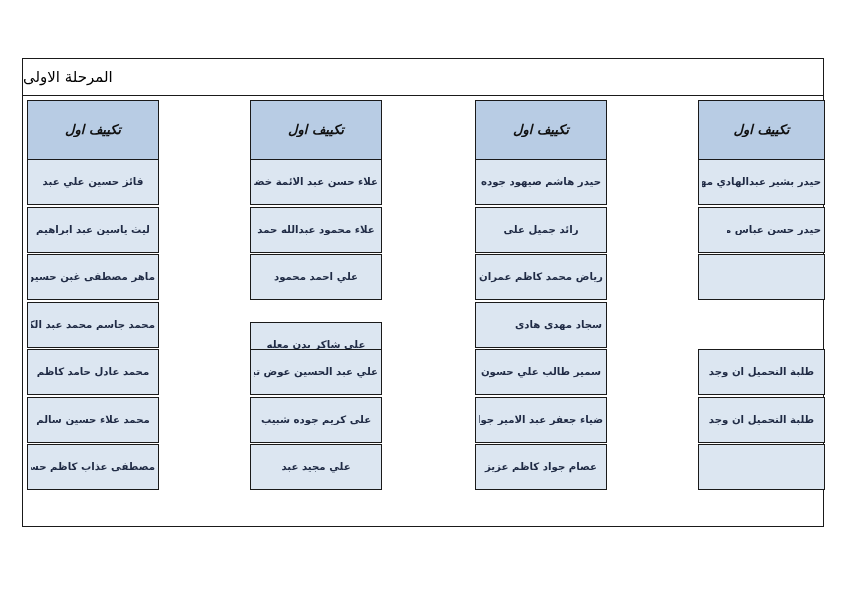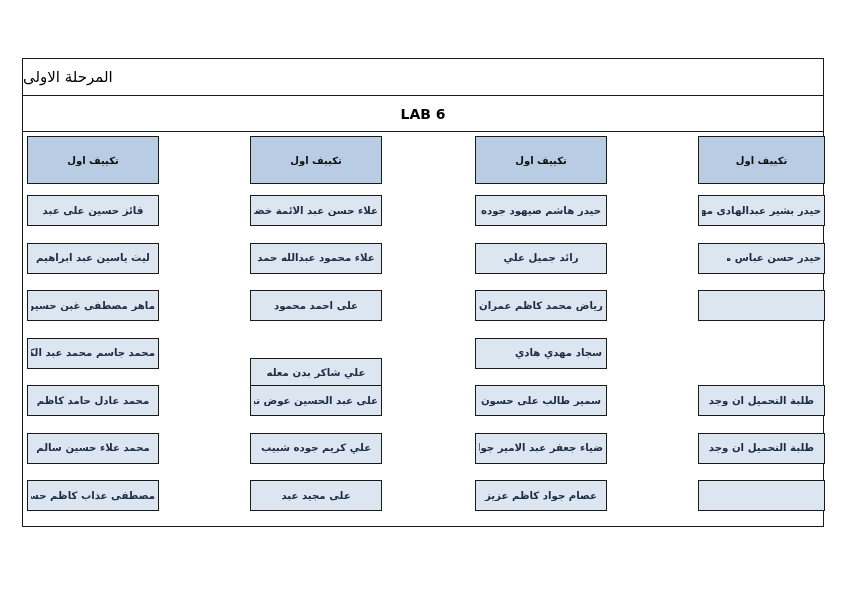--- a/index.html
+++ b/index.html
@@ -86,29 +86,30 @@
     border: 1.2px solid #1a1a1a;
     box-sizing: border-box;
     display: flex;
     align-items: center;
     justify-content: center;
     text-align: center;
     direction: rtl;
   }
 
   .cell-header {
-    height: 48px;
+    height: 60px;
     background: #b8cce4;
-    font-size: 10px;
+    font-size: 13px;
     font-weight: bold;
     color: #101010;
+    font-style: italic;
   }
 
   .cell-name {
-    height: 31px;
+    height: 46px;
     background: #dce6f1;
     font-size: 10.2px;
     color: #1f2a44;
     font-weight: bold;
     padding: 0 3px;
   }
 
   .cell-name.empty { }
 
   .cell-text {
@@ -123,23 +124,20 @@
 <body>
 
 <div class="page">
 
   <div class="table-frame">
 
     <div class="title-row">
       <span class="title-text">المرحلة الاولى</span>
     </div>
 
-    <div class="lab-row">
-      <span class="lab-text">LAB 6</span>
-    </div>
 
     <div class="columns">
         <div class="column col-0">
           <div class="cell cell-header" style="top: 4px;">
             <span class="cell-text">تكييف اول</span>
           </div>
           <div class="cell cell-name" style="top: 63px;">
             <span class="cell-text">فائز حسين علي عبد</span>
           </div>
           <div class="cell cell-name" style="top: 110.5px;">

